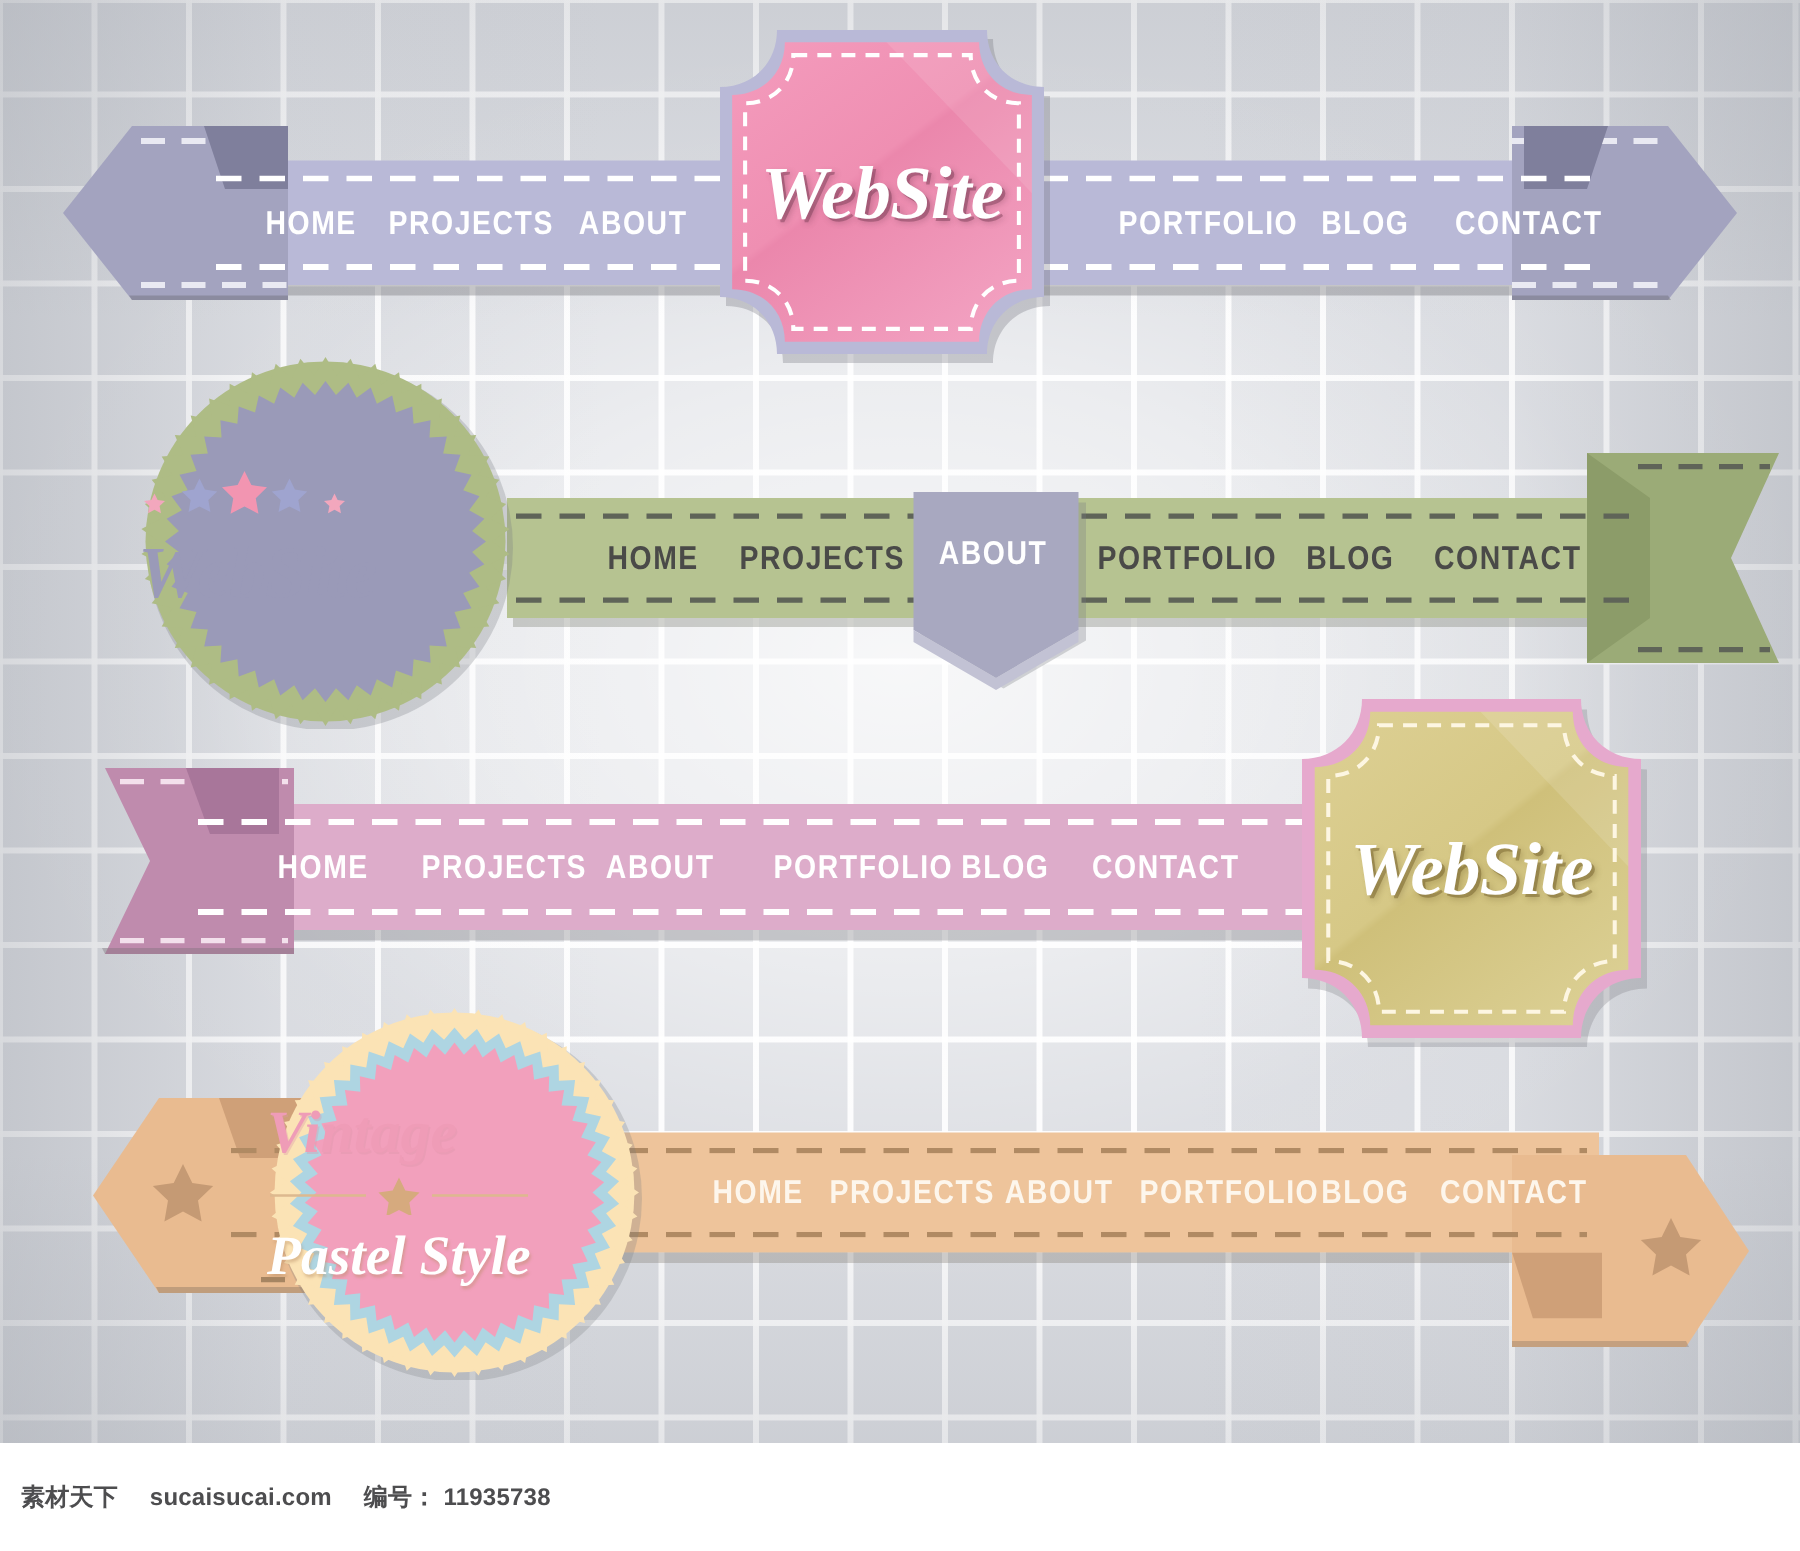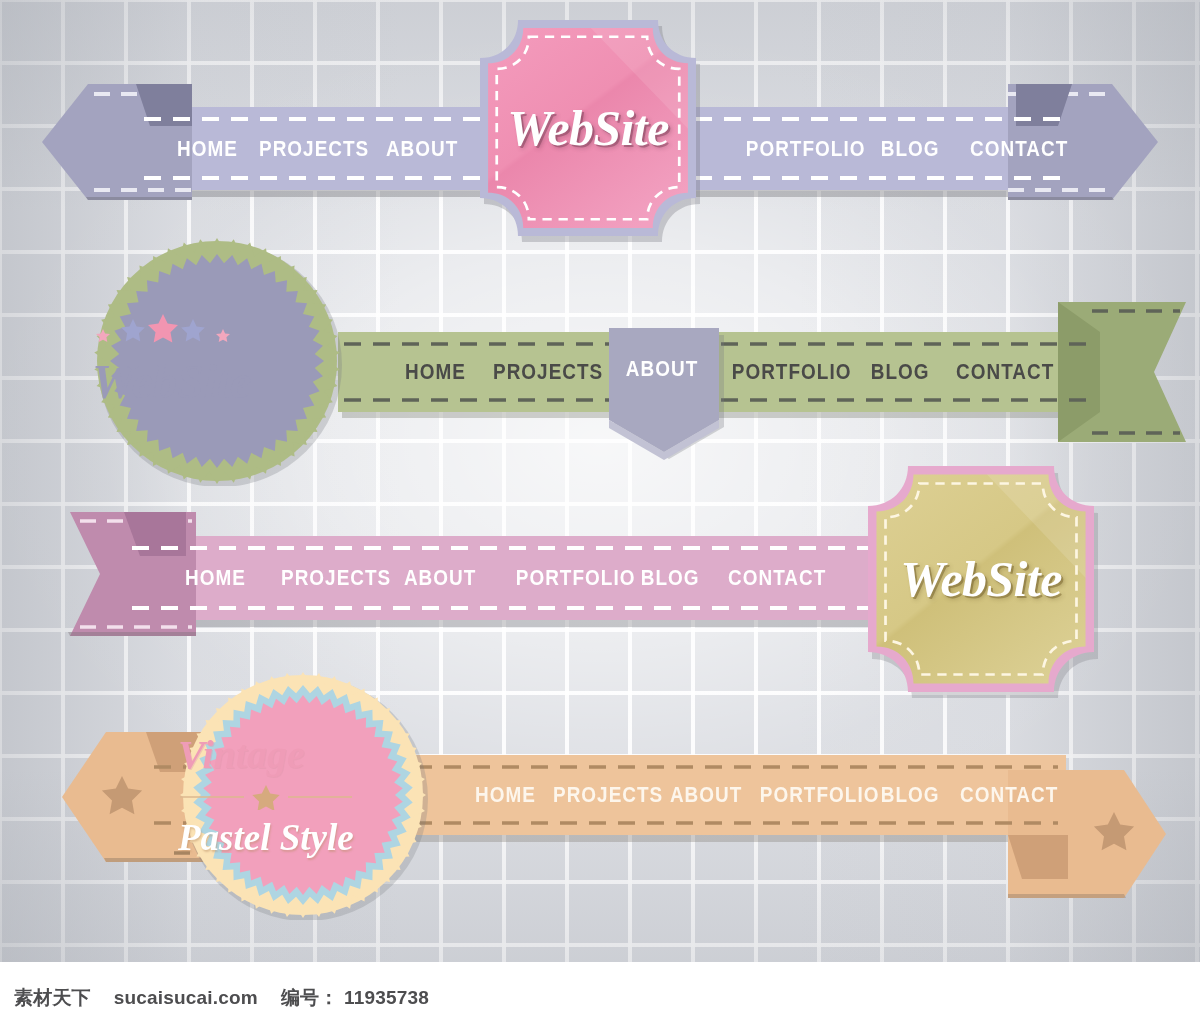--- a/index.html
+++ b/index.html
@@ -106,21 +106,21 @@
   #footer {
     position: absolute;
     left: 0; top: 962px;
     width: 1200px; height: 72px;
     background: #ffffff;
     display: flex; align-items: center;
   }
   #footer .wm {
     margin-left: 14px;
     font-family: "Liberation Sans", sans-serif;
-    font-size: 19px; font-weight: 700;
+    font-size: 16px; font-weight: 700;
     color: #4d4d4f;
     letter-spacing: 0.01em;
     white-space: nowrap;
   }
   #footer .wm .sep { display: inline-block; width: 12px; }
 </style>
 </head>
 <body>
 
 <div id="canvas">

